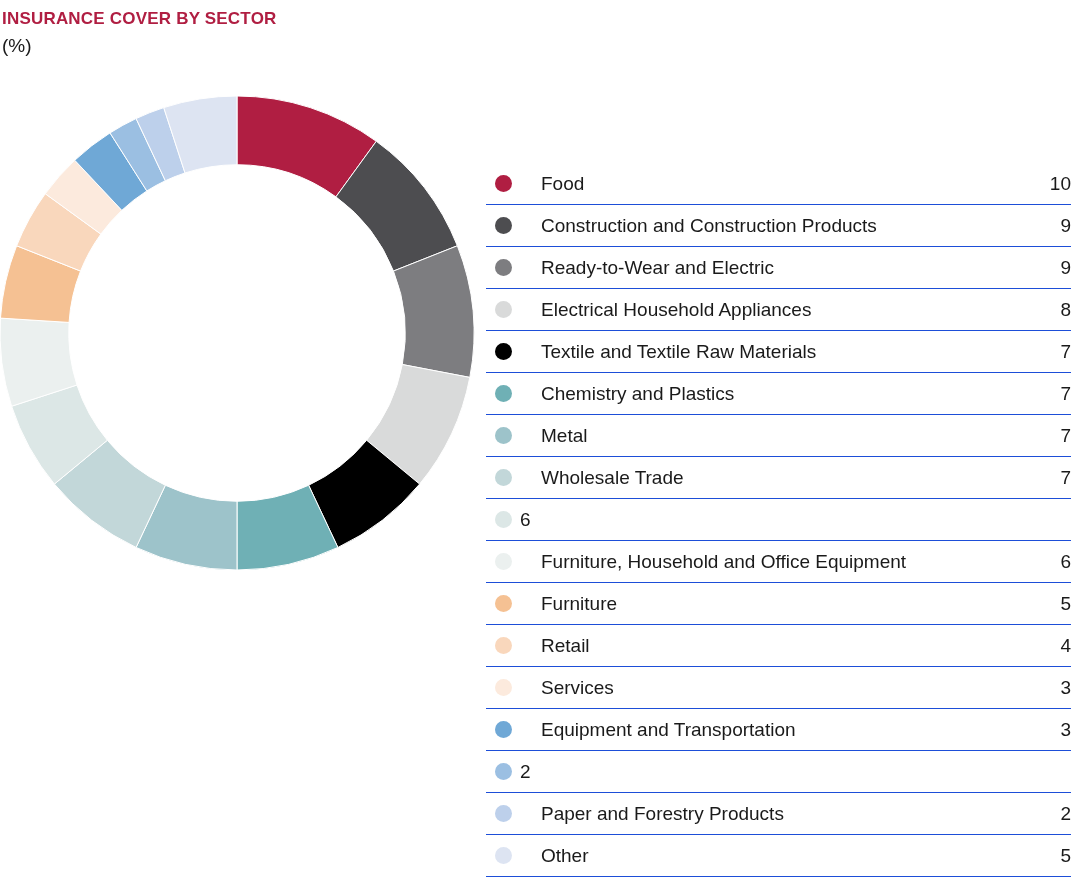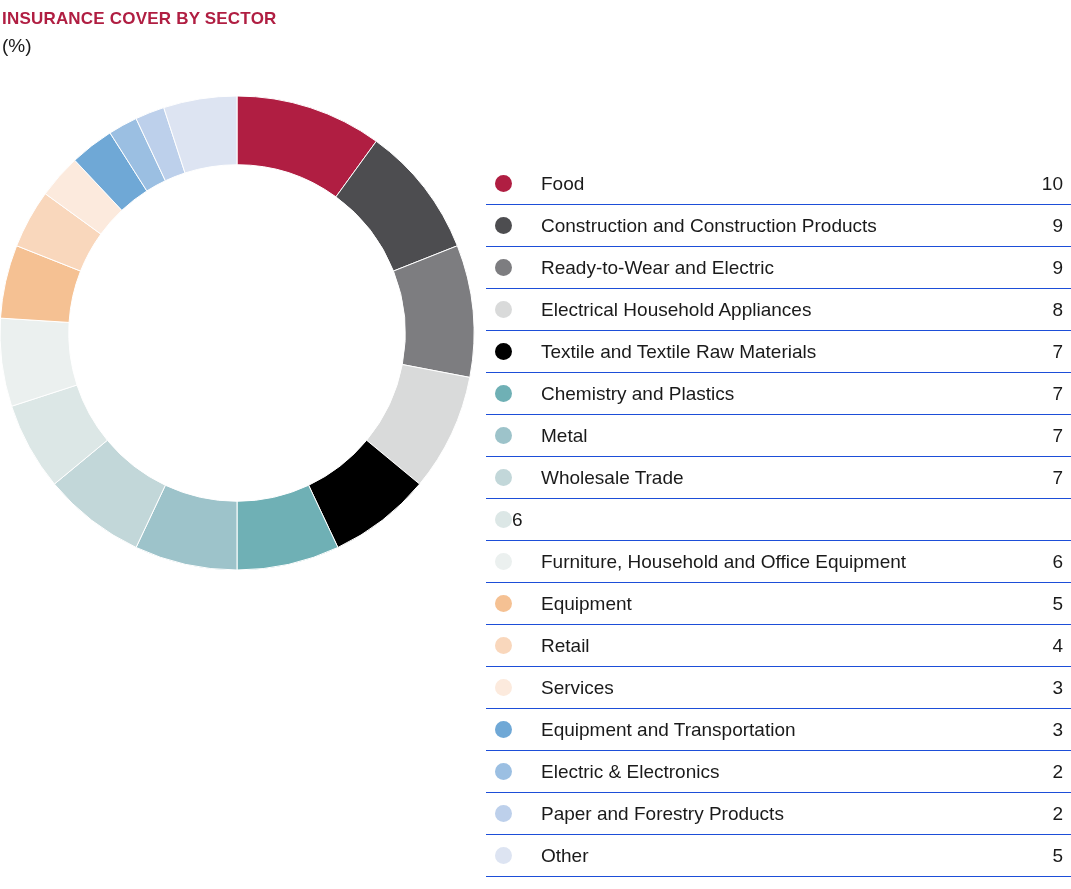--- a/index.html
+++ b/index.html
@@ -80,21 +80,22 @@
     color: #1a1a1a;
     line-height: 1;
     white-space: nowrap;
   }
   .legend-value {
     flex: 0 0 auto;
     font-size: 19px;
     color: #1a1a1a;
     line-height: 1;
     text-align: right;
-    padding-right: 8px;
+    padding-right: 0px;
+    margin-left: 8px;
   }
 </style>
 </head>
 <body>
 
 <div id="header">
   <h1 id="chart-title">INSURANCE COVER BY SECTOR</h1>
   <div id="chart-subtitle">(%)</div>
 </div>
 
@@ -167,41 +168,40 @@
       <span class="legend-swatch" style="background: rgb(220, 231, 230);"></span>
       <span class="legend-value">6</span>
     </div>
     <div class="legend-row">
       <span class="legend-swatch" style="background: rgb(235, 240, 239);"></span>
       <span class="legend-label">Furniture, Household and Office Equipment</span>
       <span class="legend-value">6</span>
     </div>
     <div class="legend-row">
       <span class="legend-swatch" style="background: rgb(245, 193, 147);"></span>
-      <span class="legend-label">Equipment</span>
+      <span class="legend-label">Furniture</span>
       <span class="legend-value">5</span>
     </div>
     <div class="legend-row">
       <span class="legend-swatch" style="background: rgb(249, 215, 188);"></span>
       <span class="legend-label">Retail</span>
       <span class="legend-value">4</span>
     </div>
     <div class="legend-row">
       <span class="legend-swatch" style="background: rgb(252, 234, 221);"></span>
       <span class="legend-label">Services</span>
       <span class="legend-value">3</span>
     </div>
     <div class="legend-row">
       <span class="legend-swatch" style="background: rgb(111, 168, 214);"></span>
       <span class="legend-label">Equipment and Transportation</span>
       <span class="legend-value">3</span>
     </div>
     <div class="legend-row">
       <span class="legend-swatch" style="background: rgb(155, 191, 226);"></span>
-      <span class="legend-label">Electric &amp; Electronics</span>
       <span class="legend-value">2</span>
     </div>
     <div class="legend-row">
       <span class="legend-swatch" style="background: rgb(189, 208, 235);"></span>
       <span class="legend-label">Paper and Forestry Products</span>
       <span class="legend-value">2</span>
     </div>
     <div class="legend-row">
       <span class="legend-swatch" style="background: rgb(221, 228, 242);"></span>
       <span class="legend-label">Other</span>

